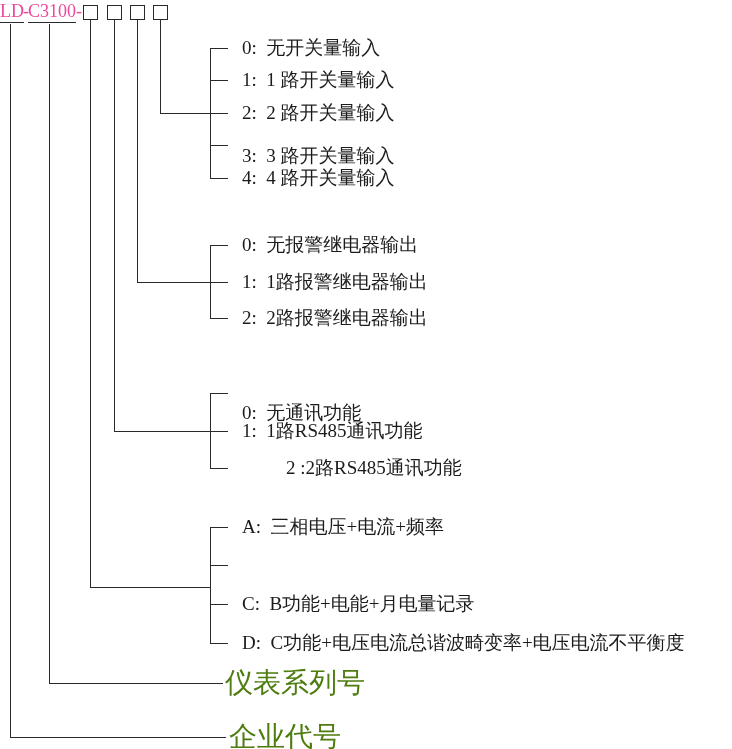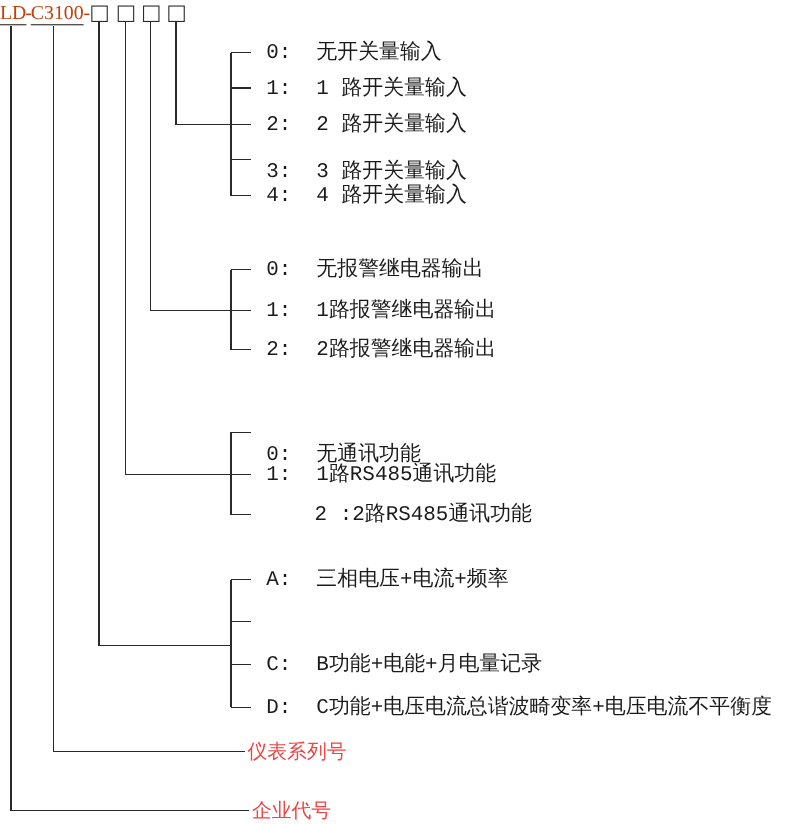--- a/index.html
+++ b/index.html
@@ -17,46 +17,45 @@
     left: 0; top: 0;
     width: 732px; height: 749px;
   }
   svg.lines * { shape-rendering: crispEdges; }
   .model-part {
     position: absolute;
     top: 0;
     font-size: 18px;
     line-height: 22px;
     white-space: pre;
-    color: #c2410c;
+    color: #ec4899;
   }
   .underlined { border-bottom: 1px solid #2a2a2a; }
   .digit-box {
     position: absolute;
     top: 5px;
     width: 13px;
     height: 13px;
     border: 1px solid #2a2a2a;
     background: #ffffff;
   }
   .item {
     position: absolute;
     left: 242px;
     font-size: 19px;
     line-height: 24px;
     white-space: pre;
     color: #1b1b1b;
-    font-family: Liberation Mono, monospace;
   }
   .bottom-label {
     position: absolute;
-    font-size: 18px;
+    font-size: 28px;
     line-height: 26px;
     white-space: pre;
-    color: #ef4444;
+    color: #4d7c0f;
   }
 </style>
 </head>
 <body>
 
 <div class="canvas">
 
   <svg class="lines" viewBox="0 0 732 749">
     <g stroke="#2a2a2a" stroke-width="1" fill="none">
 

